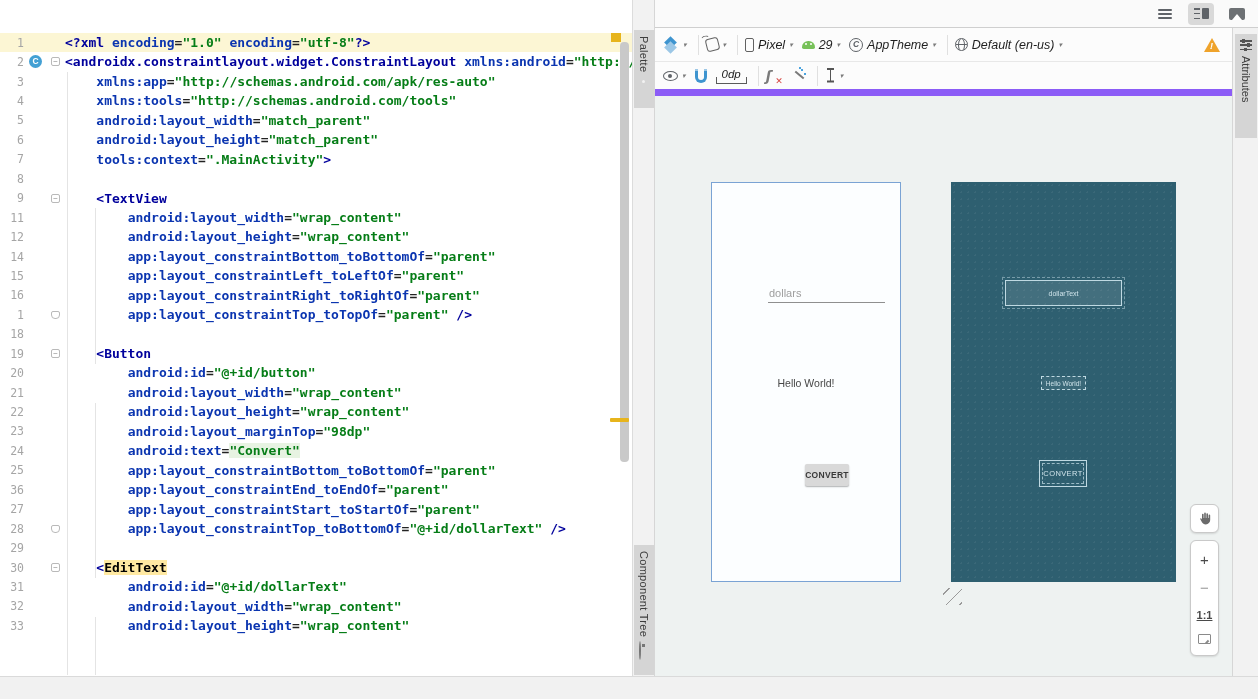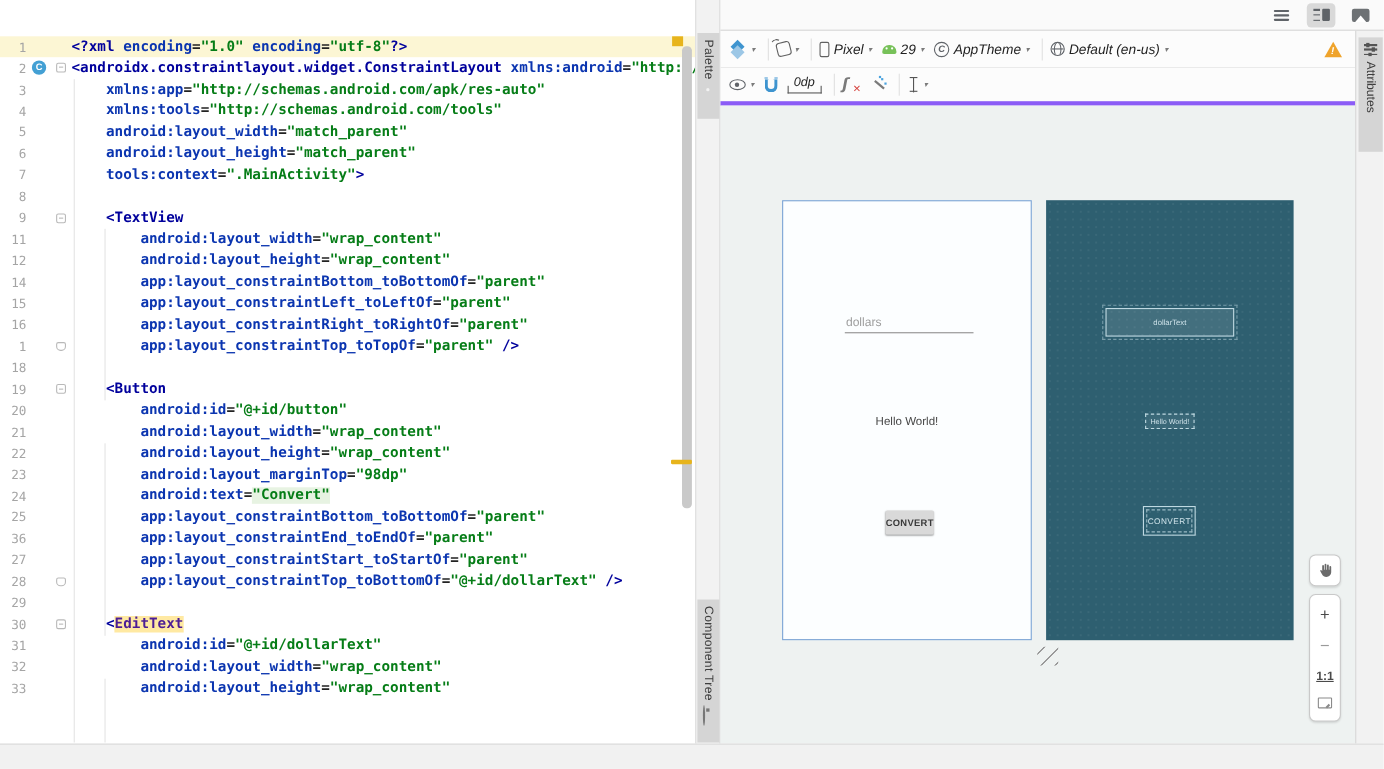--- a/index.html
+++ b/index.html
@@ -12,21 +12,21 @@
   .row { display:flex; height:19.45px; align-items:center; position:relative; }
   .row.caret { background:#fcf6d4; }
   .ln { width:24px; text-align:right; font-family:"DejaVu Sans Mono",monospace; font-size:11.5px; color:#a5a5a5; flex:0 0 24px; }
   .mark { width:41px; flex:0 0 41px; position:relative; height:100%; }
   .code { font-family:"DejaVu Sans Mono",monospace; font-size:13px; font-weight:600; white-space:pre; line-height:19.45px; }
   .c-t { color:#00009c; font-weight:700; }
   .c-a { color:#0b35b0; }
   .c-v { color:#067d17; }
   .c-p { color:#222; }
   .c-vh { color:#067d17; background:#e7f3e2; }
-  .c-th { color:#4c1d95; font-weight:700; background:#ffe9a2;text-align:right; }
+  .c-th { color:#000000; font-weight:700; background:#ffe9a2;text-align:right; }
   .fold-s { position:absolute; right:5px; top:5px; width:9px; height:9px; border:1px solid #b9b9b9; background:#fff; border-radius:2px; color:#8a8a8a; font-size:8px; line-height:7px; text-align:center; }
   .fold-e { position:absolute; right:5px; top:6px; width:9px; height:8px; border:1px solid #b9b9b9; background:#fff; border-radius:2px 2px 4px 4px; }
   .badge-c { position:absolute; left:5px; top:3px; width:13px; height:13px; border-radius:50%; background:#43a0d4; color:#fff; font-size:8.5px; font-weight:700; text-align:center; line-height:13px; }
   .iguide { position:absolute; width:1px; background:#e4e4e4; }
   #ed-scroll { position:absolute; left:620px; top:42px; width:9px; height:420px; background:#c9c9c9; border-radius:4px; }
   #ed-insp { position:absolute; left:611px; top:33px; width:10px; height:9px; background:#e7b41c; }
   #ed-warnmark { position:absolute; left:610px; top:418px; width:19px; height:4px; background:#e7b41c; border-radius:1px; }
 
   
   #stripe-left { position:absolute; left:632px; top:0; width:23px; height:676px; background:#f2f2f2; border-left:1px solid #dcdcdc; border-right:1px solid #d6d6d6; }
@@ -48,21 +48,21 @@
   .ham i { display:block; height:2px; background:#5f6368; border-radius:1px; }
   .split-glyph { display:flex; gap:2px; align-items:center; }
   .split-glyph .lines { width:6px; height:11px; display:flex; flex-direction:column; justify-content:space-between; }
   .split-glyph .lines i { height:1.5px; background:#5f6368; }
   .split-glyph .block { width:7px; height:11px; background:#5f6368; border-radius:1px; }
   .pic-glyph { width:16px; height:12px; background:#6d7174; border-radius:2px; position:relative; overflow:hidden; }
   .pic-glyph:after { content:""; position:absolute; bottom:0; left:3px; border-left:5px solid transparent; border-right:5px solid transparent; border-bottom:6px solid #fff; }
 
   .dtoolbar { position:absolute; left:655px; width:577px; height:34px; background:#fcfcfc; display:flex; align-items:center; padding-left:8px;font-style:italic; }
   #toolbar1 { top:28px; border-bottom:1px solid #e8e8e8; }
-  #toolbar2 { top:62px; border-bottom:4px solid #8b5cf6; }
+  #toolbar2 { top:62px; border-bottom:7px solid #8b5cf6; }
   .tb-item { display:flex; align-items:center; gap:4px; margin-right:9px; color:#1f1f1f; font-size:12.5px; }
   .tb-sep { width:1px; height:20px; background:#e0e0e0; margin:0 7px 0 2px; }
   .caret-dn { font-size:7px; color:#7b7b7b; }
 
   .layers-glyph { position:relative; width:16px; height:16px; }
   .layers-glyph .d1 { position:absolute; left:3px; top:1px; width:9px; height:9px; background:#3e94cf; transform:rotate(45deg); }
   .layers-glyph .d2 { position:absolute; left:3px; top:6px; width:9px; height:9px; background:#9cc7e6; transform:rotate(45deg); }
   .orient-glyph { width:13px; height:13px; border:1.5px solid #616161; border-radius:3px; transform:rotate(-14deg); position:relative; }
   .orient-glyph:after { content:""; position:absolute; left:-5px; top:-5px; width:8px; height:8px; border:1.5px solid #616161; border-color:#616161 transparent transparent transparent; border-radius:50%; }
   .phone-glyph { width:9px; height:14px; border:1.5px solid #616161; border-radius:2px; }
@@ -86,21 +86,21 @@
   .clearc-glyph .x { position:absolute; right:-1px; bottom:-2px; color:#d64541; font-size:9px; font-weight:700; }
   .wand-glyph { position:relative; width:15px; height:15px; }
   .wand-glyph .stick { position:absolute; left:3px; top:6px; width:11px; height:2px; background:#7a7a7a; transform:rotate(40deg); }
   .wand-glyph .sp { position:absolute; width:2px; height:2px; background:#4aa3df; }
   .ibeam-glyph { position:relative; width:11px; height:15px; }
   .ibeam-glyph:before { content:""; position:absolute; left:2px; top:0; width:7px; height:1.5px; background:#555; box-shadow:0 12.5px 0 #555; }
   .ibeam-glyph:after { content:""; position:absolute; left:5px; top:0; width:1.5px; height:14px; background:#555; }
 
   
   #surface { position:absolute; left:655px; top:96px; width:577px; height:580px; background:#eef2f1; }
-  #phone-design { position:absolute; left:56px; top:86px; width:227px; height:400px; background:#fcfeff; border:1px solid #7aa3d4; }
+  #phone-design { position:absolute; left:56px; top:86px; width:190px; height:400px; background:#fcfeff; border:1px solid #7aa3d4; }
   #hint { position:absolute; left:57px; top:104px; font-size:11px; color:#9e9e9e; }
   #hint-line { position:absolute; left:56px; top:119px; width:117px; height:1px; background:#8f8f8f; }
   #hello-d { position:absolute; left:0; right:0; top:194px; text-align:center; font-size:10.5px; color:#474747; }
   #convert-btn { position:absolute; left:93px; top:281px; width:44px; height:22px; background:#d9d9d9; border-radius:2px; box-shadow:0 1px 1.5px rgba(0,0,0,.3); display:flex; align-items:center; justify-content:center; font-size:8.5px; font-weight:700; color:#3a3a3a; letter-spacing:.3px; }
 
   #phone-bp { position:absolute; left:296px; top:86px; width:225px; height:400px; background:#2e5f70;
     background-image:radial-gradient(rgba(255,255,255,.06) 1px, transparent 1px); background-size:7px 7px; }
   .bp-text { color:#cfe3ea; text-align:center; }
   #bp-edittext { position:absolute; left:54px; top:98px; width:117px; height:26px; background:rgba(255,255,255,.10); border:1px solid #bfd9e2; outline:1px dashed rgba(191,217,226,.5); outline-offset:2px; display:flex; align-items:center; justify-content:center; font-size:7px; }
   #bp-hello { position:absolute; left:90px; top:194px; width:45px; height:14px; background:rgba(255,255,255,.06); border:1px dashed #bfd9e2; display:flex; align-items:center; justify-content:center; font-size:6.5px; white-space:nowrap; }

